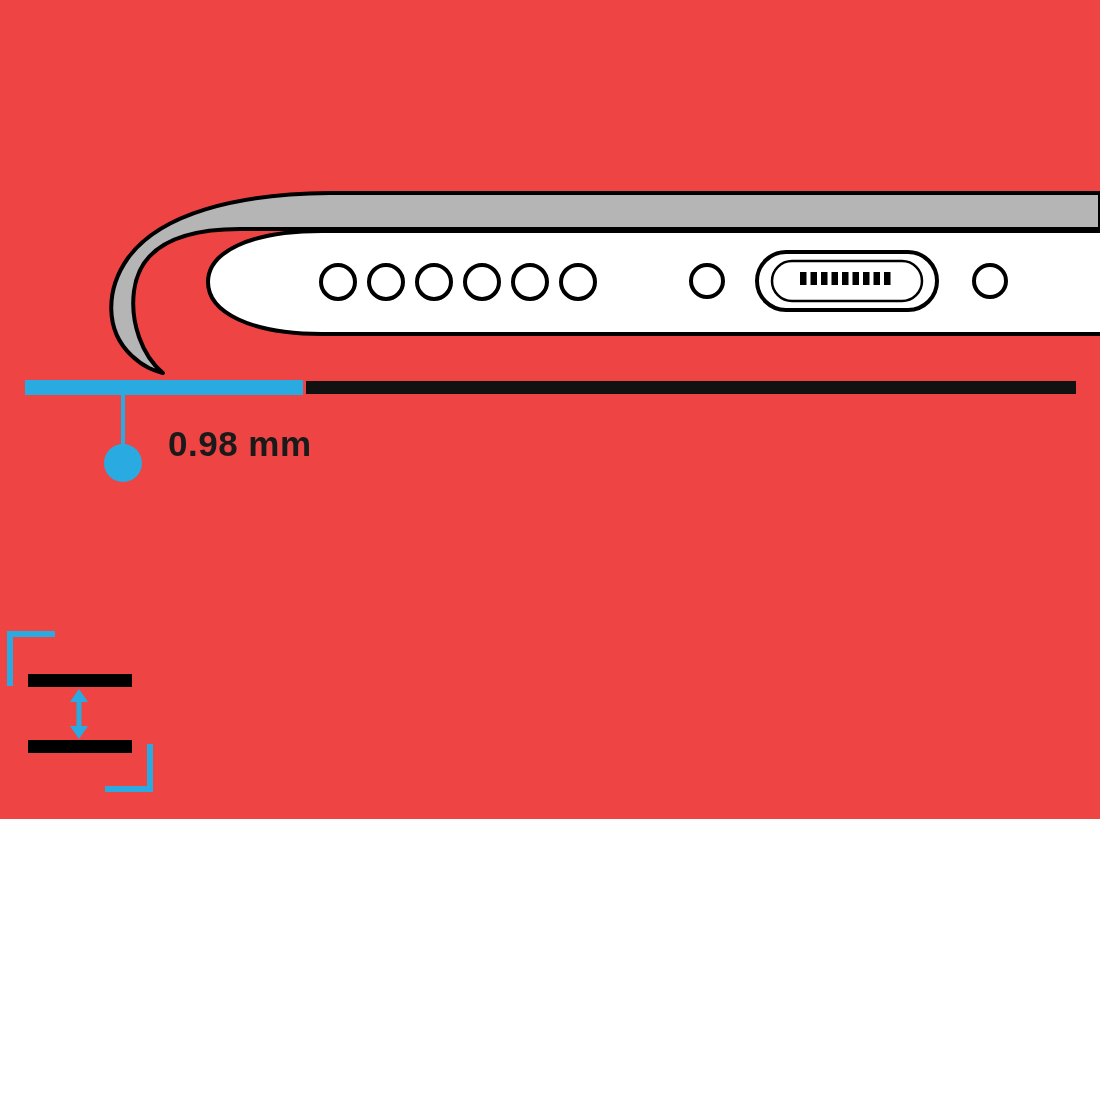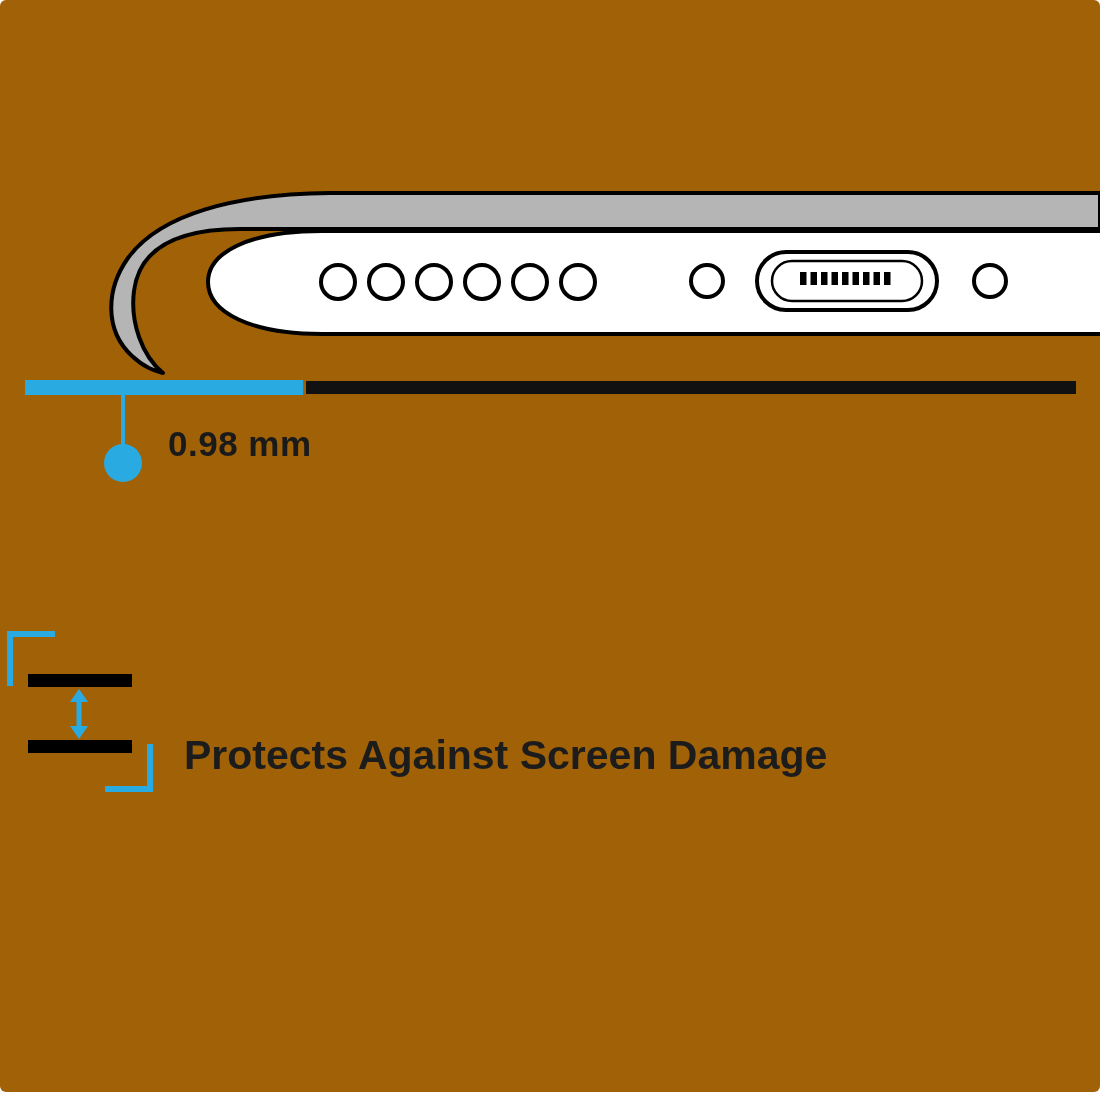--- a/index.html
+++ b/index.html
@@ -1,18 +1,18 @@
 <!DOCTYPE html>
 <html style="--accent: #29abe2; --case-gray: #b5b5b5; --ink: #000000; --surface: #111111;"><head>
 <meta charset="utf-8">
 <style>
   html,body{margin:0;padding:0;background:#ffffff;}
   .canvas{
-    position:relative;width:1100px;height:1092px;background:#a16207;overflow:hidden;
-    font-family:"Liberation Sans", sans-serif;color:#000;border-radius:6px;
+    position:relative;width:1100px;height:819px;background:#ef4444;overflow:hidden;
+    font-family:"Liberation Sans", sans-serif;color:#000;
   }
   .abs{position:absolute;}
   #illustration{left:0;top:0;}
   .measure-label{
     left:168px;top:424px;font-size:35px;font-weight:bold;letter-spacing:0.5px;color:#1a1a1a;
   }
   #lift-icon{left:0;top:626px;}
   .title{
     left:183px;top:640px;font-size:66px;font-weight:bold;letter-spacing:-1px;color:#111;
   }
@@ -78,15 +78,14 @@
   <svg id="lift-icon" class="abs" width="170" height="172" viewBox="0 0 170 172">
     <polyline points="55,8 10,8 10,60" fill="none" style="stroke:var(--accent,#29abe2)" stroke-width="6"></polyline>
     <rect x="28" y="48" width="104" height="13" style="fill:var(--ink,#000)"></rect>
     <line x1="79" y1="72" x2="79" y2="104" style="stroke:var(--accent,#29abe2)" stroke-width="5"></line>
     <polygon points="70,76 88,76 79,63" style="fill:var(--accent,#29abe2)"></polygon>
     <polygon points="70,100 88,100 79,113" style="fill:var(--accent,#29abe2)"></polygon>
     <rect x="28" y="114" width="104" height="13" style="fill:var(--ink,#000)"></rect>
     <polyline points="105,163 150,163 150,118" fill="none" style="stroke:var(--accent,#29abe2)" stroke-width="6"></polyline>
   </svg>
 
-  <div class="abs subtitle">Protects Against Screen Damage</div>
 
 </div>
 
 </body></html>

